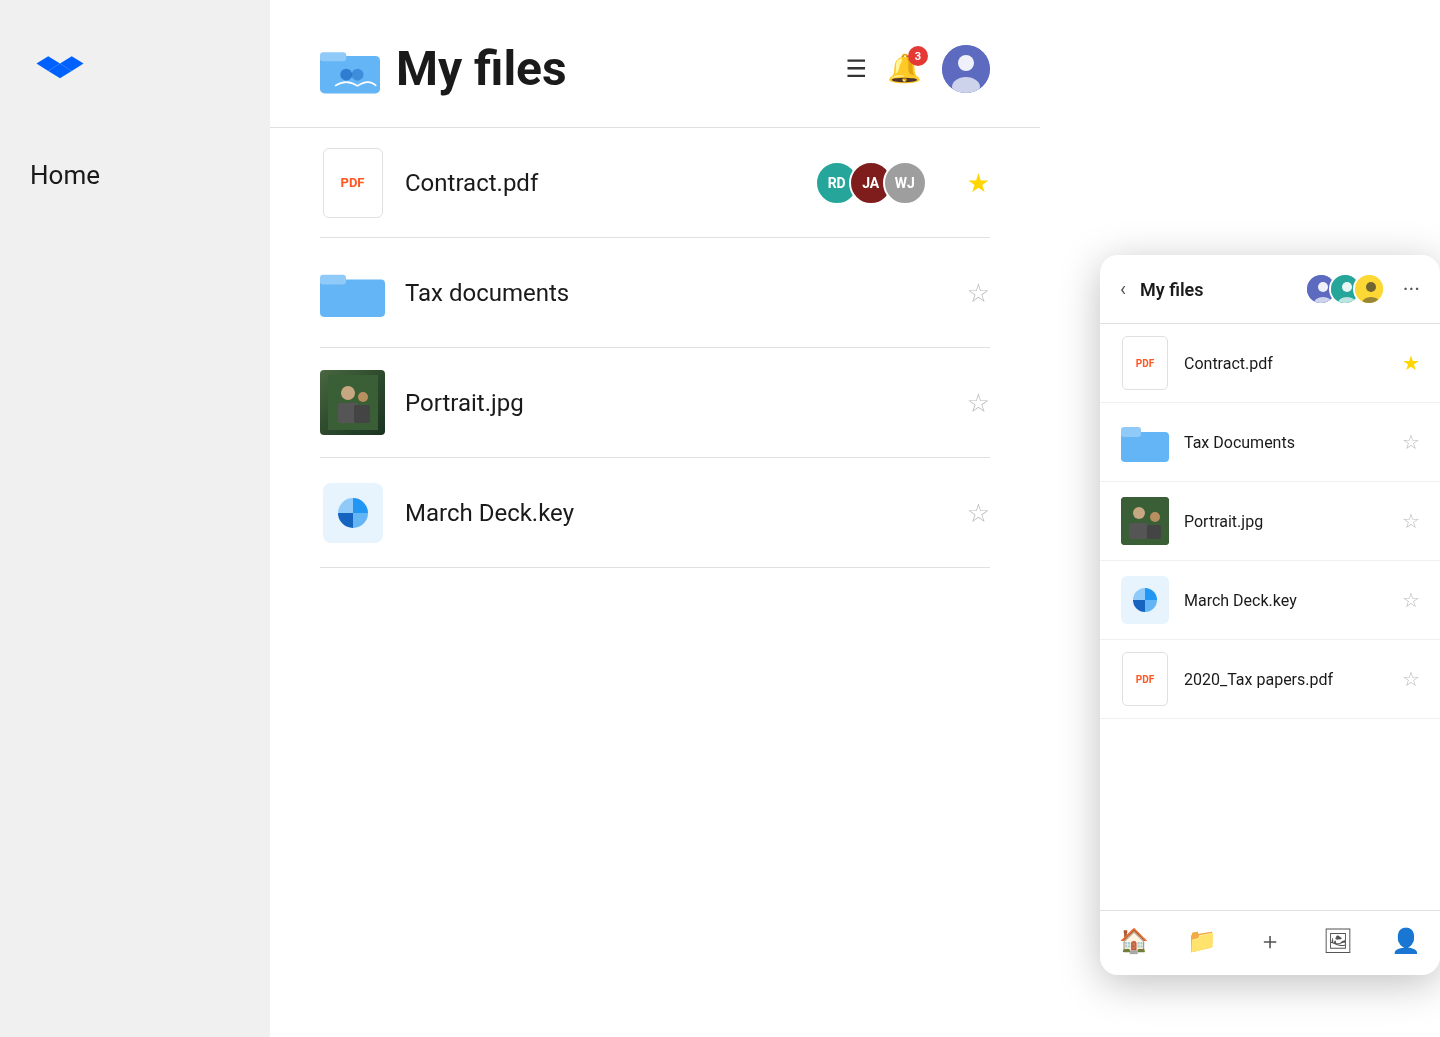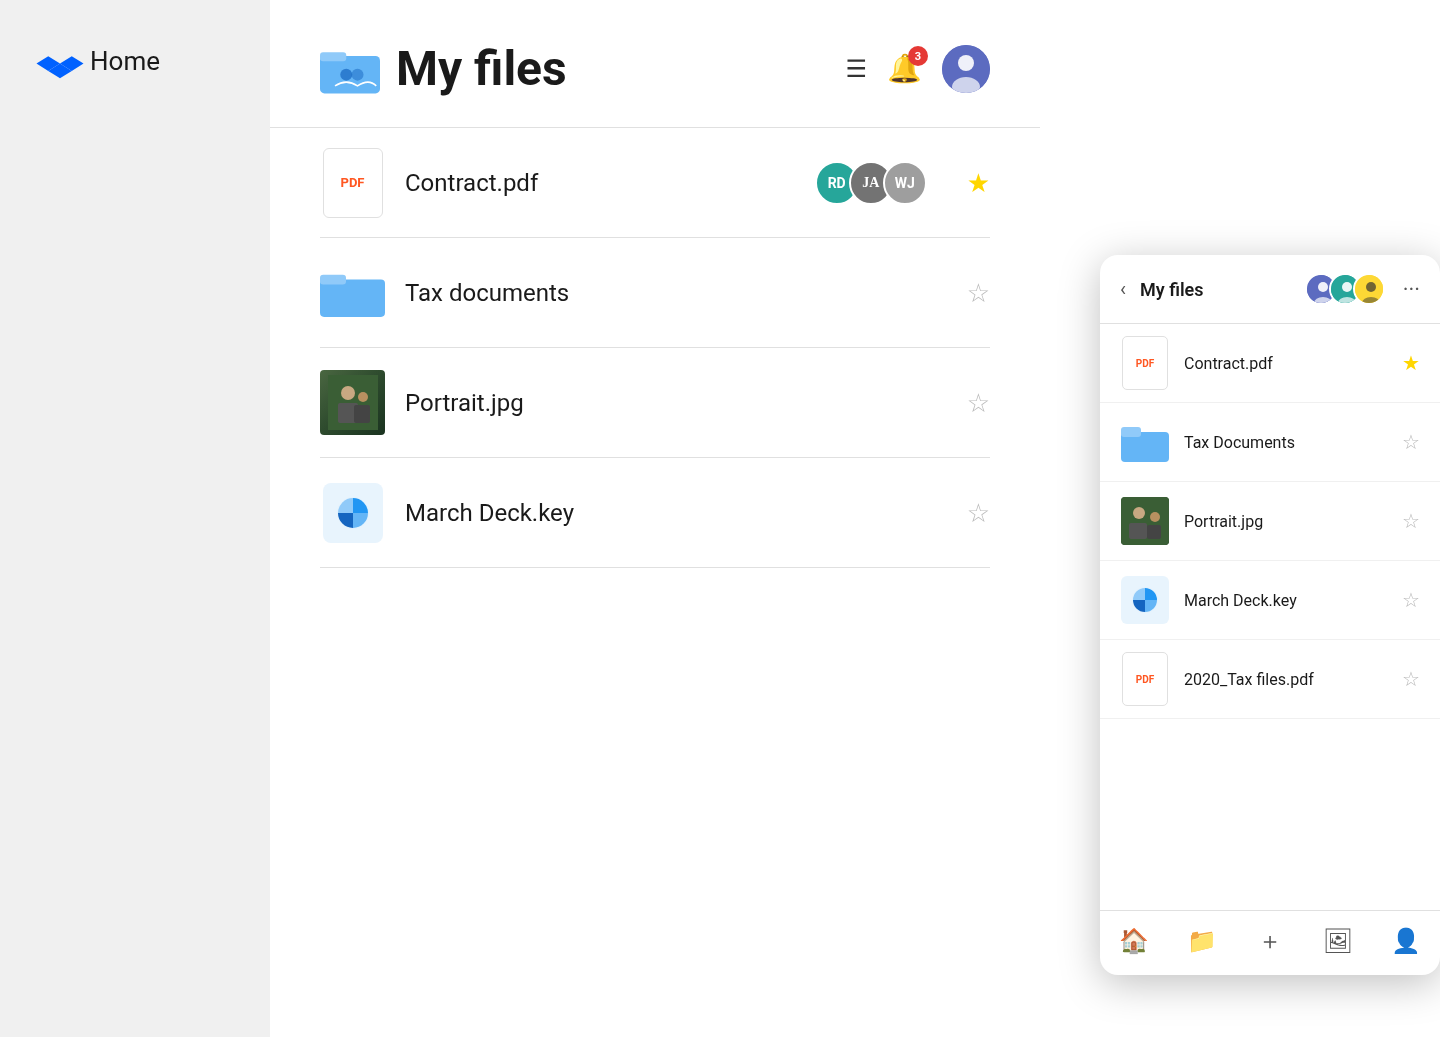--- a/index.html
+++ b/index.html
@@ -12,20 +12,21 @@
       display: flex;
     }
 
     
     .sidebar {
       width: 270px;
       min-width: 270px;
       background: #f0f0f0;
       height: 1037px;
       display: flex;
+      flex-direction: column;
       padding: 40px 30px;
     }
     .logo {
       margin-bottom: 60px;
     }
     .logo svg {
       width: 60px;
       height: 50px;
     }
     .nav-item {
@@ -181,21 +182,21 @@
       display: flex;
       align-items: center;
       justify-content: center;
       font-size: 14px;
       font-weight: 700;
       color: #fff;
       margin-left: -10px;
     }
     .file-avatar:first-child { margin-left: 0; }
     .av-rd { background: #26a69a; text-align: center; }
-    .av-ja { background: #737373; font-family: Liberation Serif, serif; }
+    .av-ja { background: #7f1d1d; }
     .av-wj { background: #9e9e9e; }
     .star-icon {
       font-size: 26px;
       color: #ffd600;
       cursor: pointer;
     }
     .star-empty {
       font-size: 26px;
       color: #bbb;
       cursor: pointer;
@@ -542,21 +543,21 @@
           </div>
         </div>
         <div class="p-file-name">March Deck.key</div>
         <div class="p-star-empty">☆</div>
       </div>
 
       <div class="panel-file-row">
         <div class="p-icon">
           <div class="p-pdf-box">PDF</div>
         </div>
-        <div class="p-file-name">2020_Tax files.pdf</div>
+        <div class="p-file-name">2020_Tax papers.pdf</div>
         <div class="p-star-empty">☆</div>
       </div>
 
     </div>
 
     <div class="panel-nav">
       <div class="panel-nav-item">🏠</div>
       <div class="panel-nav-item">📁</div>
       <div class="panel-nav-item">＋</div>
       <div class="panel-nav-item">🖼</div>

